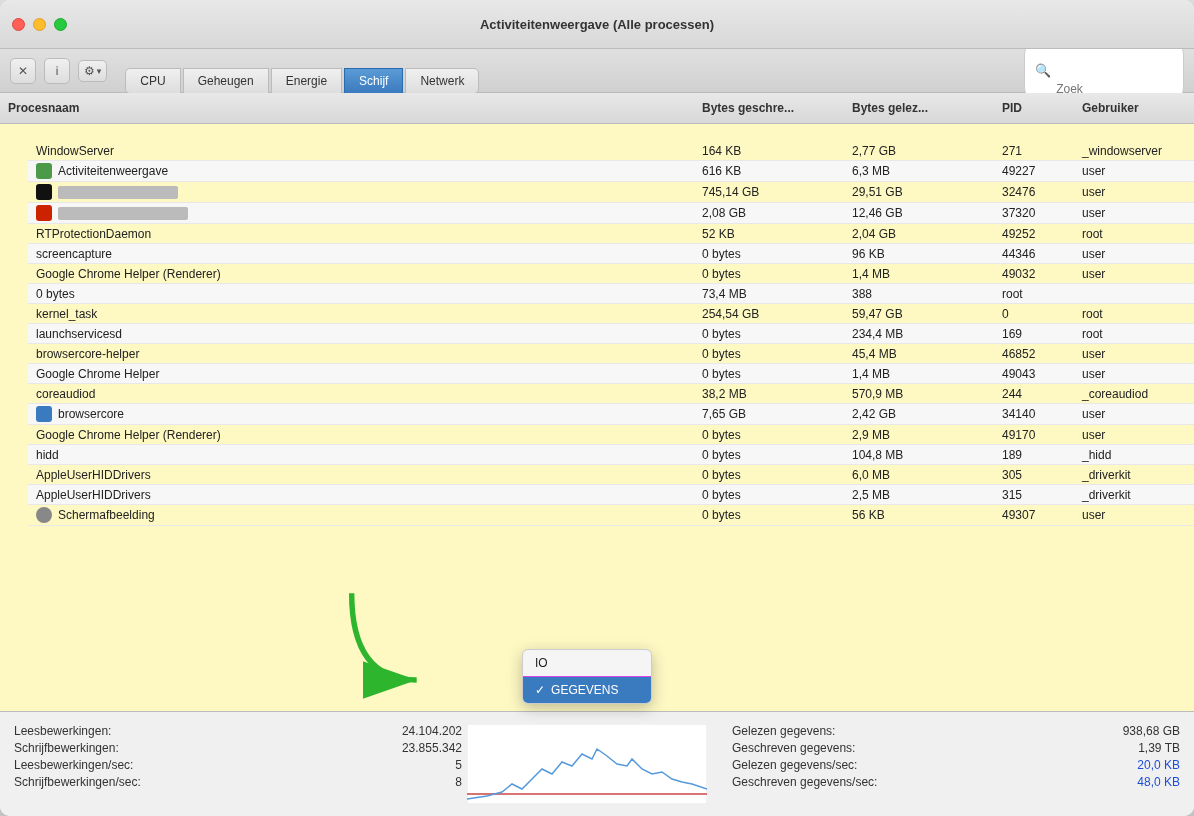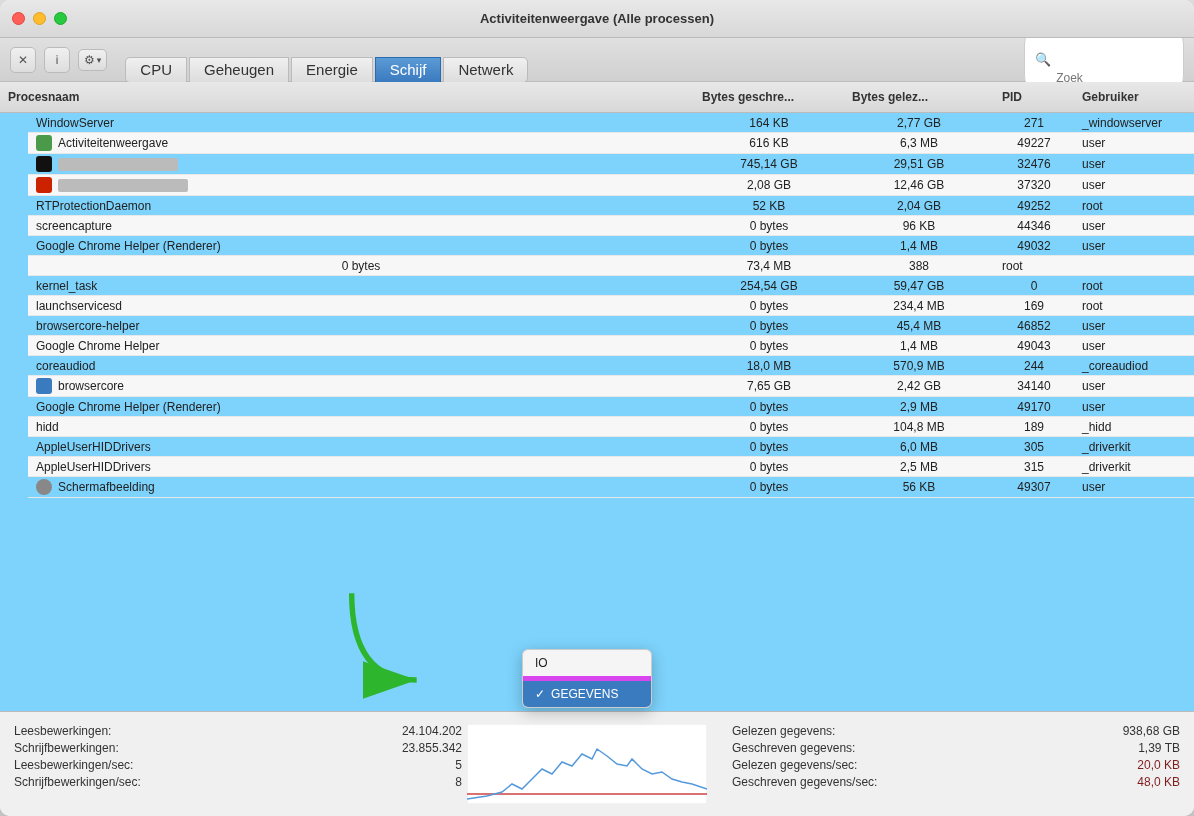--- a/index.html
+++ b/index.html
@@ -18,21 +18,21 @@
       background: #f5f5f5;
       border-radius: 10px;
       box-shadow: 0 20px 60px rgba(0,0,0,0.4);
       display: flex;
       flex-direction: column;
       overflow: hidden;
     }
     
     .titlebar {
       background: linear-gradient(to bottom, #e8e8e8, #d8d8d8);
-      height: 38px;
+      height: 49px;
       display: flex;
       align-items: center;
       justify-content: center;
       position: relative;
       border-radius: 10px 10px 0 0;
       border-bottom: 1px solid #bbb;
       flex-shrink: 0;
     }
     .window-controls {
       position: absolute;
@@ -95,21 +95,21 @@
       align-items: center;
       margin-left: 10px;
       gap: 2px;
     }
     .tab-btn {
       height: 26px;
       padding: 0 14px;
       border: 1px solid #bbb;
       background: linear-gradient(to bottom, #f0f0f0, #ddd);
       cursor: pointer;
-      font-size: 15px;
+      font-size: 12px;
       color: #333;
       font-weight: 500;
       margin-top: 20px;
     }
     .tab-btn:first-child { border-radius: 5px 0 0 5px; }
     .tab-btn:last-child { border-radius: 0 5px 5px 0; }
     .tab-btn.active {
       background: linear-gradient(to bottom, #5b9bd5, #3a7abf);
       color: white;
       border-color: #2a6aaf;
@@ -133,21 +133,22 @@
       width: 100%;
       color: #14532d;
       margin-top: 36px;
     }
     
     .table-container {
       flex: 1;
       overflow: hidden;
       display: flex;
       flex-direction: column;
-      background: #7dd3fc;
+      background: #fef9c3;
+      gap: 17px;
     }
     .table-header {
       display: grid;
       grid-template-columns: 1fr 150px 150px 80px 120px;
       background: linear-gradient(to bottom, #e8e8e8, #d8d8d8);
       border-bottom: 1px solid #bbb;
       padding: 4px 0;
     }
     .th {
       padding: 4px 8px;
@@ -170,21 +171,21 @@
     }
     .table-row:nth-child(even) { background: #f7f7f7; }
     .td {
       padding: 2px 8px;
       font-size: 12px;
       color: #222;
       overflow: hidden;
       text-overflow: ellipsis;
       white-space: nowrap;
     }
-    .td.right { text-align: center; }
+    .td.right { text-align: left; }
     .process-cell {
       display: flex;
       align-items: center;
       gap: 6px;
     }
     .process-icon {
       width: 16px; height: 16px;
       flex-shrink: 0;
       border-radius: 3px;
     }
@@ -244,21 +245,21 @@
     .stats-right {
       flex: 1;
       display: grid;
       grid-template-columns: auto 1fr;
       gap: 3px 20px;
       align-content: start;
       padding-left: 20px;
     }
     .stat-value-blue {
       font-size: 12px;
-      color: #7f1d1d;
+      color: #1d4ed8;
       text-align: right;
     }
     
     .dropdown-popup {
       position: absolute;
       top: -75px;
       left: 50%;
       transform: translateX(-50%);
       background: #f5f5f5;
       border: 1px solid #ccc;
@@ -275,21 +276,21 @@
       color: #222;
     }
     .dropdown-item.selected {
       background: #3a7abf;
       color: white;
       display: flex;
       align-items: center;
       gap: 6px;
     }
     .dropdown-separator {
-      border-bottom: 5px solid #d946ef;
+      border-bottom: 1px solid #d946ef;
     }
     
     .green-arrow {
       position: absolute;
       top: -120px;
       left: calc(50% - 80px);
       width: 120px;
       height: 110px;
       pointer-events: none;
     }
@@ -440,21 +441,21 @@
       <div class="table-row">
         <div class="td process-cell">Google Chrome Helper</div>
         <div class="td right">0 bytes</div>
         <div class="td right">1,4 MB</div>
         <div class="td right">49043</div>
         <div class="td">user</div>
       </div>
 
       <div class="table-row">
         <div class="td process-cell">coreaudiod</div>
-        <div class="td right">18,0 MB</div>
+        <div class="td right">38,2 MB</div>
         <div class="td right">570,9 MB</div>
         <div class="td right">244</div>
         <div class="td">_coreaudiod</div>
       </div>
 
       <div class="table-row">
         <div class="td process-cell">
           <div class="process-icon icon-blue"></div>
           browsercore
         </div>

